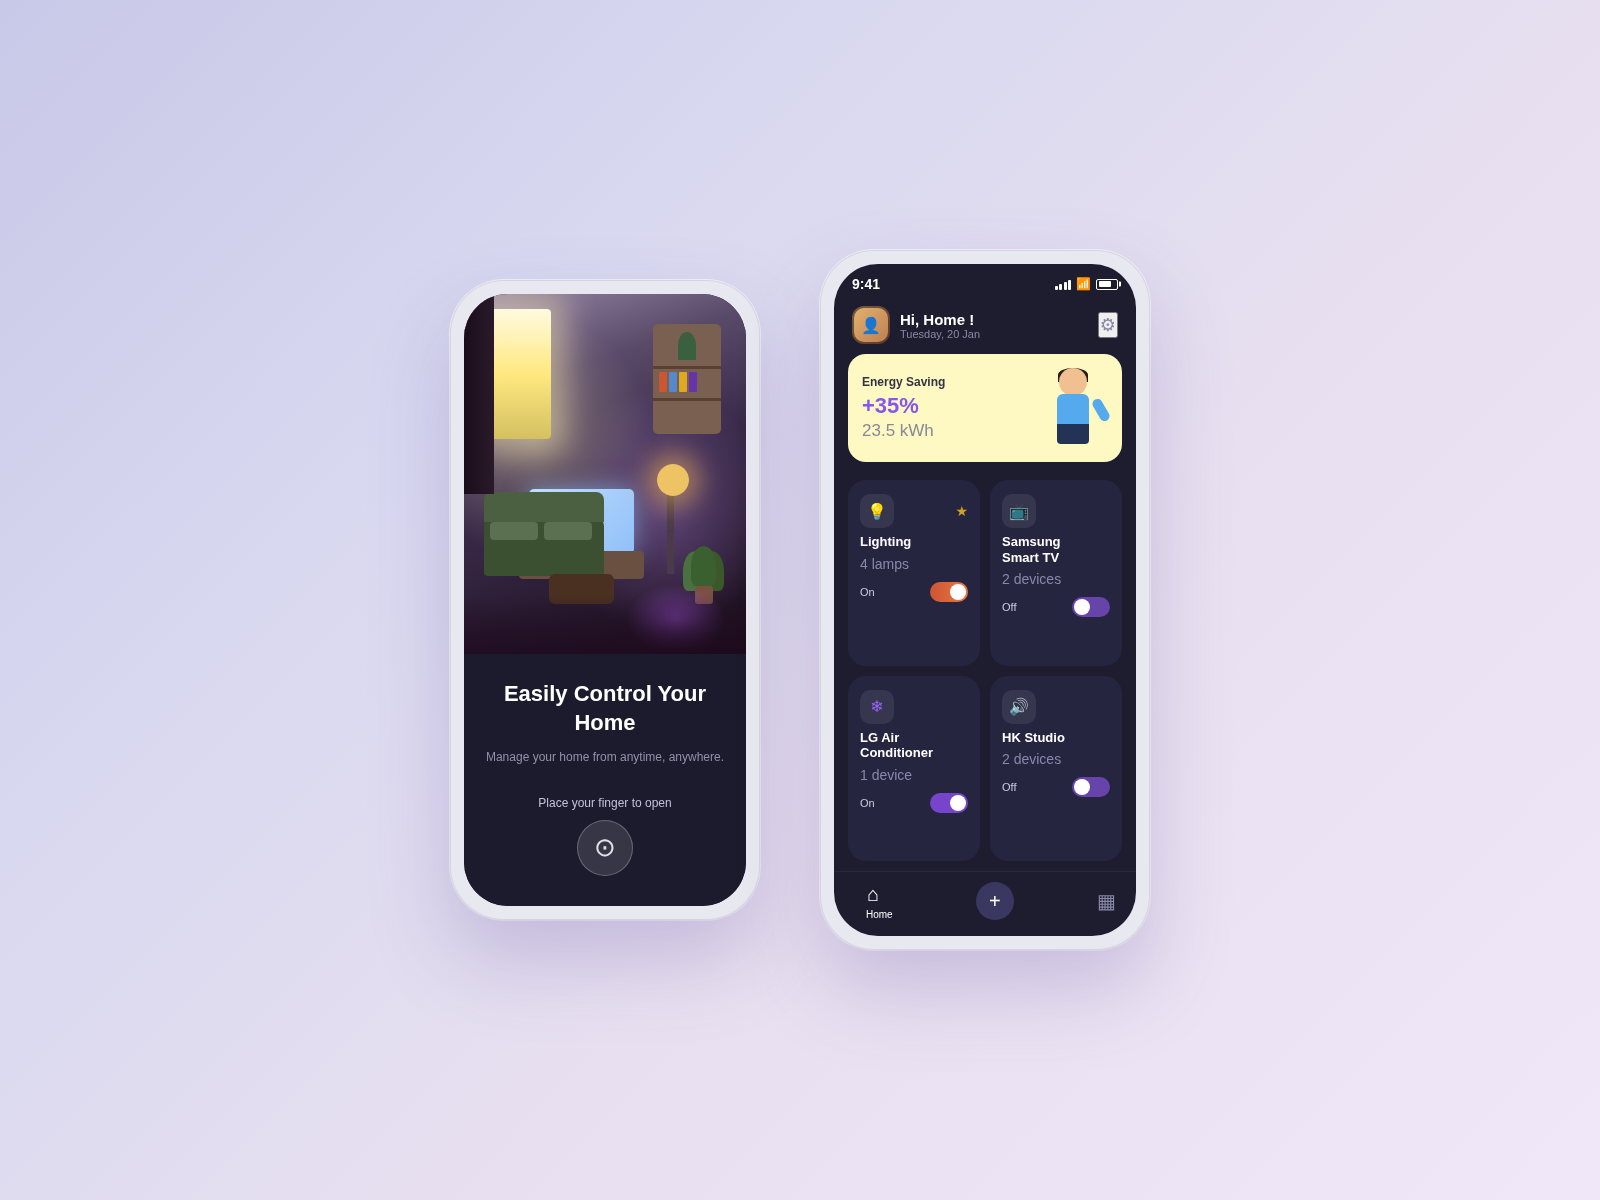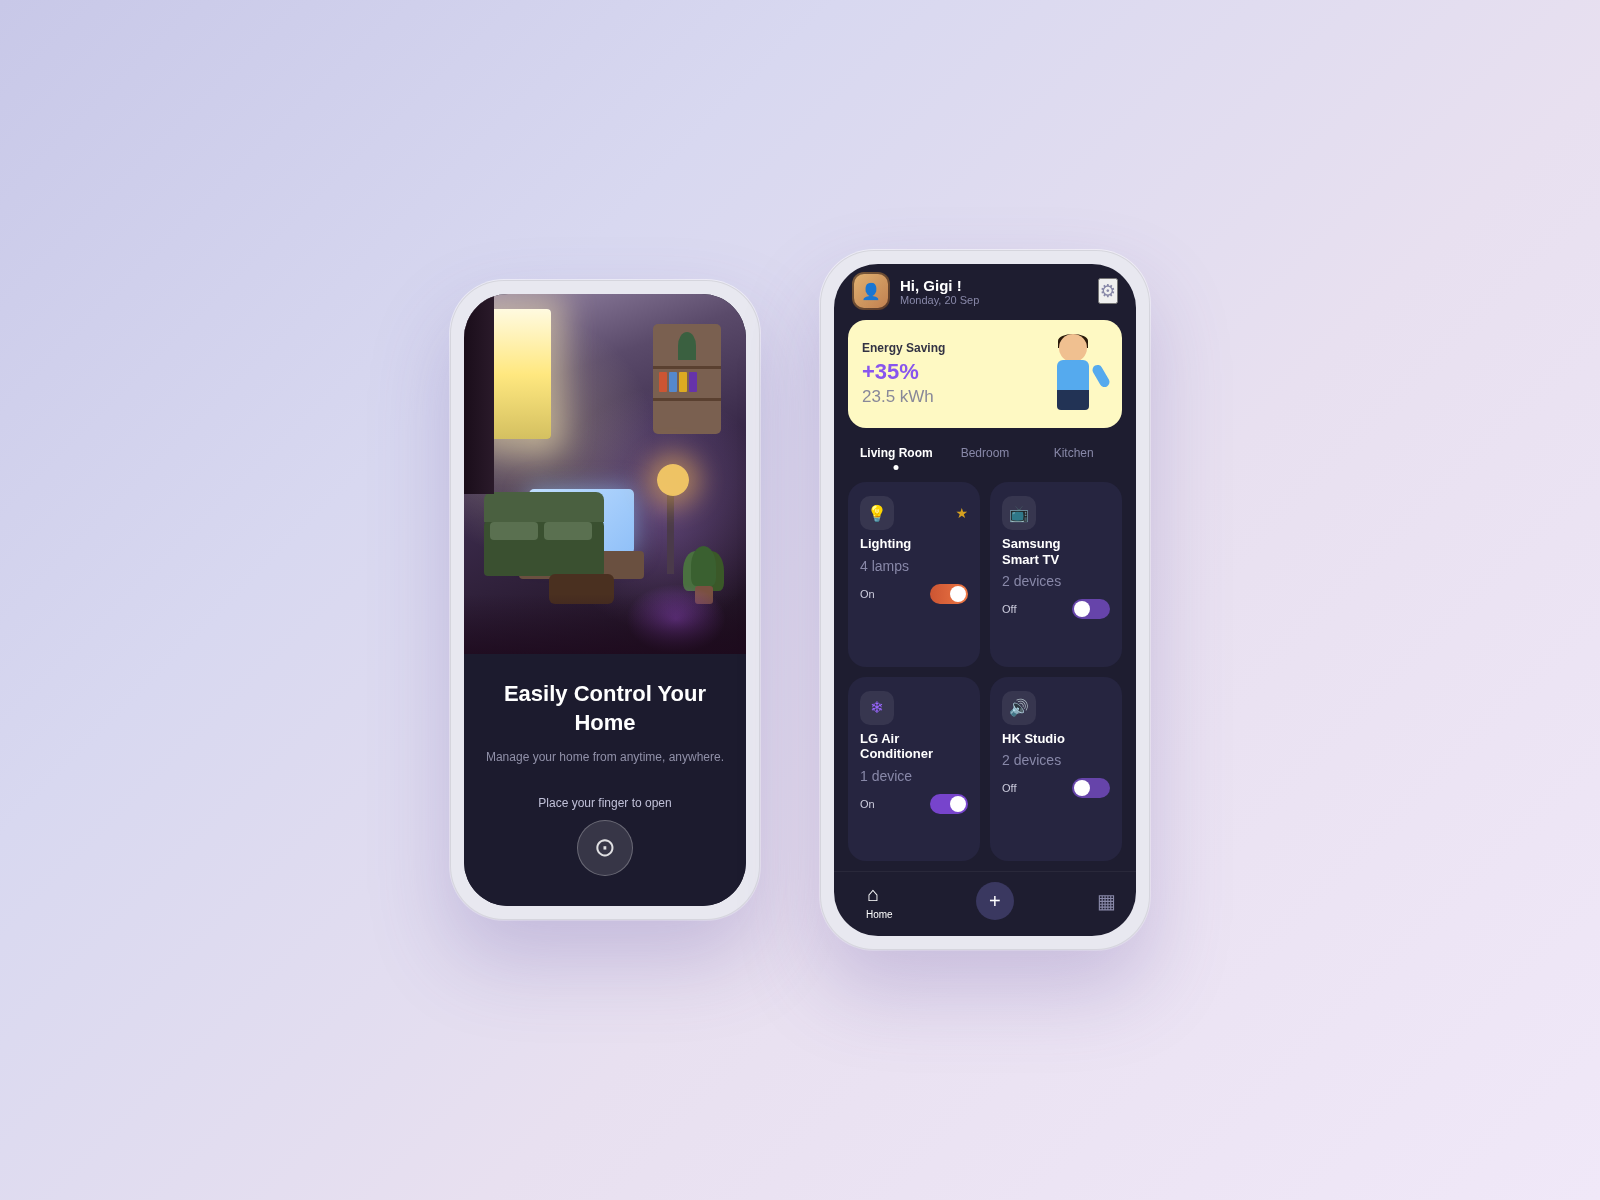--- a/index.html
+++ b/index.html
@@ -590,55 +590,65 @@
         <button class="splash-fingerprint-btn">
           <span class="fingerprint-icon">⊙</span>
         </button>
       </div>
     </div>
   </div>
 
   <div class="phone-shell phone-dashboard">
     <div class="phone-inner">
 
+      <div class="status-bar">
+        <span class="status-time">9:41</span>
+        <div class="status-icons">
+          <div class="signal-bars">
+            <div class="signal-bar" style="height:4px;"></div>
+            <div class="signal-bar" style="height:6px;"></div>
+            <div class="signal-bar" style="height:8px;"></div>
+            <div class="signal-bar" style="height:10px;"></div>
+          </div>
+          <span class="wifi-icon">📶</span>
+          <div class="battery-icon">
+            <div class="battery-fill"></div>
+          </div>
+        </div>
+      </div>
 
       <div class="dashboard-header">
         <div class="user-info">
           <div class="avatar">
 
             <div style="width:34px;height:34px;background:linear-gradient(135deg,#e0b070,#c08050);border-radius:10px;display:flex;align-items:center;justify-content:center;font-size:16px;">👤</div>
           </div>
           <div>
-            <div class="greeting-name">Hi, Gigi !</div>
-            <div class="greeting-date">Monday, 20 Sep</div>
+            <div class="greeting-name">Hi, Home !</div>
+            <div class="greeting-date">Tuesday, 20 Jan</div>
           </div>
         </div>
         <button class="settings-btn">⚙</button>
       </div>
 
       <div class="energy-card">
         <div class="energy-info">
           <div class="energy-label">Energy Saving</div>
           <div class="energy-percent">+35%</div>
           <div class="energy-kwh">23.5 kWh</div>
         </div>
         <div class="energy-character">
           <div class="char-hair"></div>
           <div class="char-head"></div>
           <div class="char-body"></div>
           <div class="char-arm-right"></div>
           <div class="char-pants"></div>
         </div>
       </div>
 
-      <div class="room-tabs">
-        <div class="tab-item active">Living Room</div>
-        <div class="tab-item">Bedroom</div>
-        <div class="tab-item">Kitchen</div>
-      </div>
 
       <div class="devices-grid">
 
         <div class="device-card">
           <div class="device-icon-row">
             <div class="device-icon purple">💡</div>
             <span class="favorite-star">★</span>
           </div>
           <div class="device-name">Lighting</div>
           <div class="device-sub">4 lamps</div>

